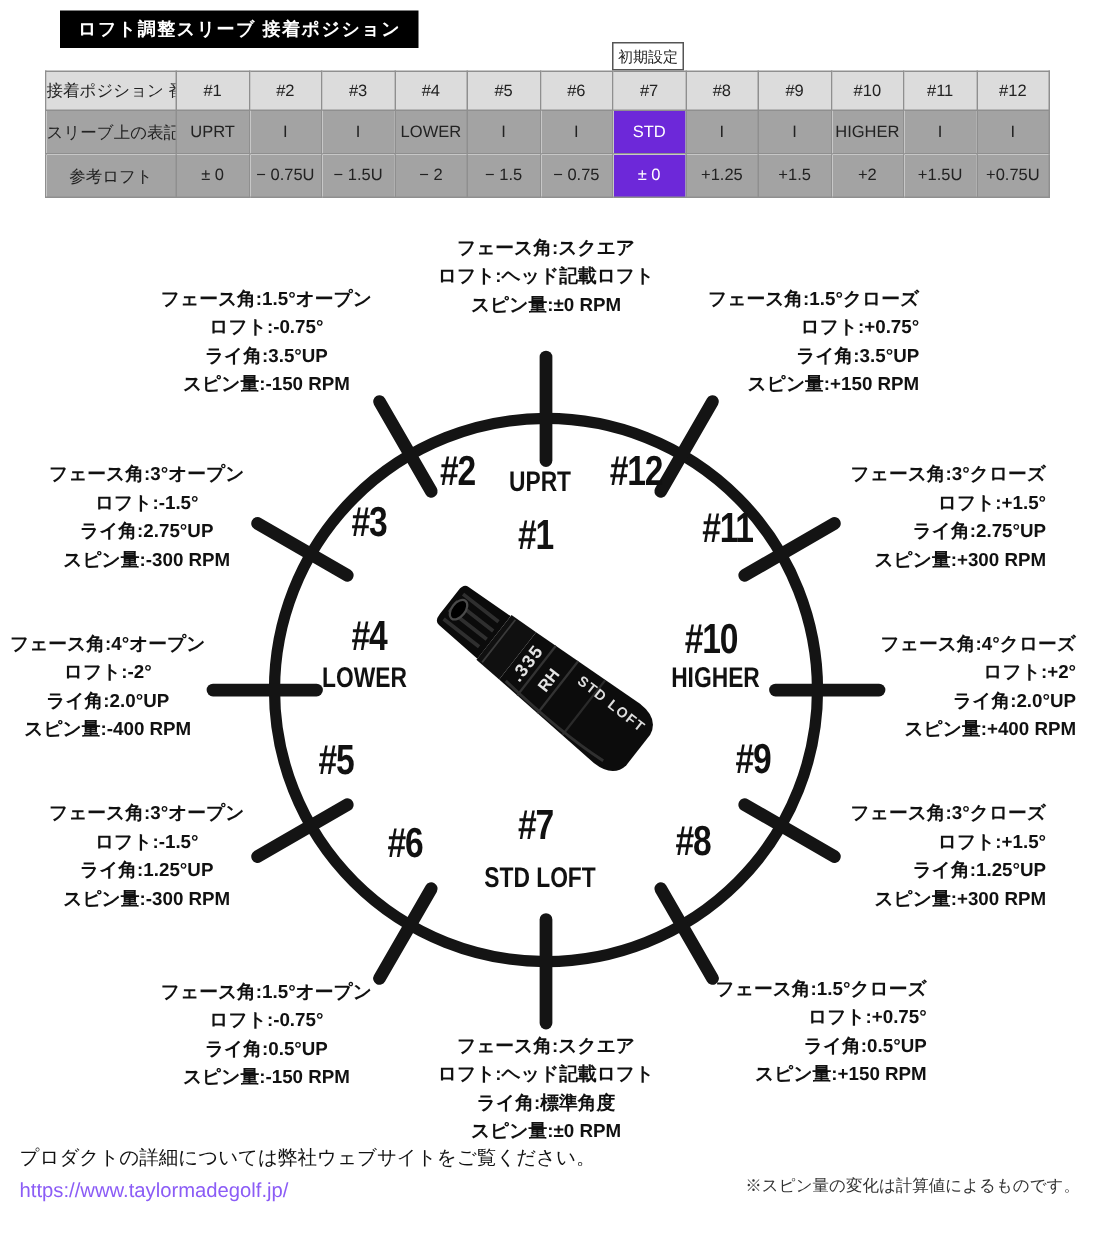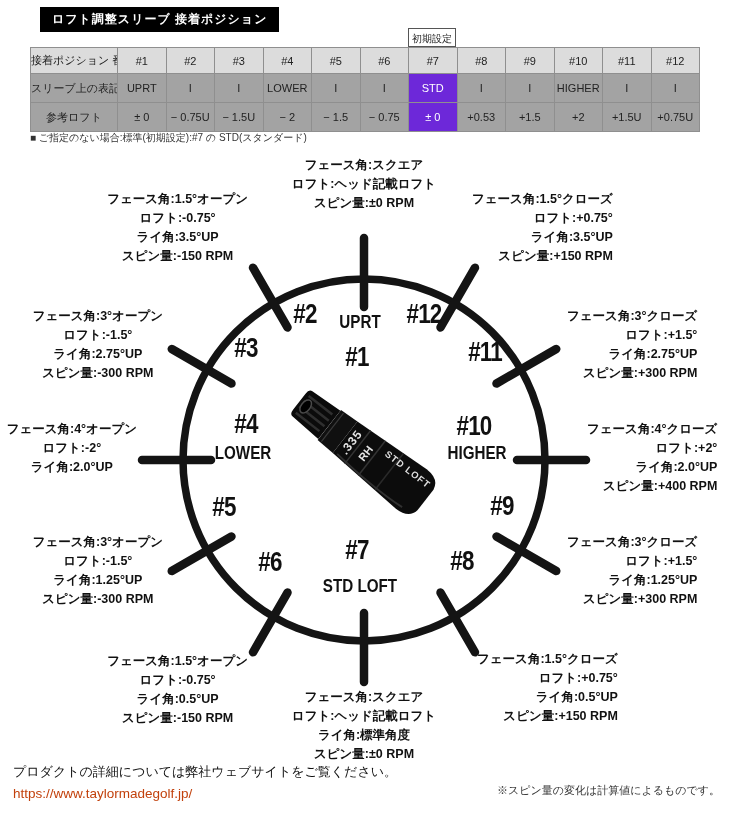--- a/index.html
+++ b/index.html
@@ -63,21 +63,21 @@
   .dl-n6 {left:270px;top:562px;}
   .dl-n7 {left:357px;top:550px;}
   .dl-n8 {left:462px;top:561px;}
   .dl-uprt   {left:360px;top:322px;}
   .dl-lower  {left:243px;top:453px;}
   .dl-higher {left:477px;top:453px;}
   .dl-stdloft{left:360px;top:586px;}
 
   
   #footer-line1{position:absolute;left:13px;top:763px;font-size:13px;color:#111;}
-  #footer-line2{position:absolute;left:13px;top:786px;font-size:13.5px;color:#c2410c;}
+  #footer-line2{position:absolute;left:13px;top:786px;font-size:13.5px;color:#8b5cf6;}
   #footer-note{position:absolute;right:10px;top:783px;font-size:11px;color:#333;}
 </style>
 </head>
 <body>
 
 <div id="page">
 
   <div id="title-badge">ロフト調整スリーブ 接着ポジション</div>
 
   <div id="init-box">初期設定</div>
@@ -118,30 +118,29 @@
         </tr>
       <tr>
         <th>参考ロフト</th>
       <td>± 0</td>
           <td>− 0.75U</td>
           <td>− 1.5U</td>
           <td>− 2</td>
           <td>− 1.5</td>
           <td>− 0.75</td>
           <td class="dark">± 0</td>
-          <td>+0.53</td>
+          <td>+1.25</td>
           <td>+1.5</td>
           <td>+2</td>
           <td>+1.5U</td>
           <td>+0.75U</td>
         </tr>
     </tbody>
   </table>
 
-  <div id="table-note">■ ご指定のない場合:標準(初期設定):#7 の STD(スタンダード)</div>
 
   <svg id="dial-svg" width="730" height="822">
     <circle cx="364" cy="460" r="181" fill="none" stroke="#141414" stroke-width="7.5"></circle>
     <g id="spokes" stroke="#141414" stroke-width="8.5" stroke-linecap="round">
         <line x1="364" y1="307" x2="364" y2="238"></line>
         <line x1="440.5" y1="327.4981132209809" x2="475" y2="267.7423603598546"></line>
         <line x1="496.5018867790191" y1="383.5" x2="556.2576396401454" y2="349"></line>
         <line x1="517" y1="460" x2="586" y2="460"></line>
         <line x1="496.5018867790191" y1="536.5" x2="556.2576396401454" y2="571"></line>
         <line x1="440.5" y1="592.5018867790191" x2="475" y2="652.2576396401454"></line>
@@ -214,20 +213,21 @@
       <div class="spec align-left spec-p11">
         <div class="spec-line">フェース角:3°クローズ</div>
         <div class="spec-line">ロフト:+1.5°</div>
         <div class="spec-line">ライ角:2.75°UP</div>
         <div class="spec-line">スピン量:+300 RPM</div>
       </div>
       <div class="spec align-right spec-p4">
         <div class="spec-line">フェース角:4°オープン</div>
         <div class="spec-line">ロフト:-2°</div>
         <div class="spec-line">ライ角:2.0°UP</div>
+        <div class="spec-line">スピン量:-400 RPM</div>
       </div>
       <div class="spec align-left spec-p10">
         <div class="spec-line">フェース角:4°クローズ</div>
         <div class="spec-line">ロフト:+2°</div>
         <div class="spec-line">ライ角:2.0°UP</div>
         <div class="spec-line">スピン量:+400 RPM</div>
       </div>
       <div class="spec align-right spec-p5">
         <div class="spec-line">フェース角:3°オープン</div>
         <div class="spec-line">ロフト:-1.5°</div>

